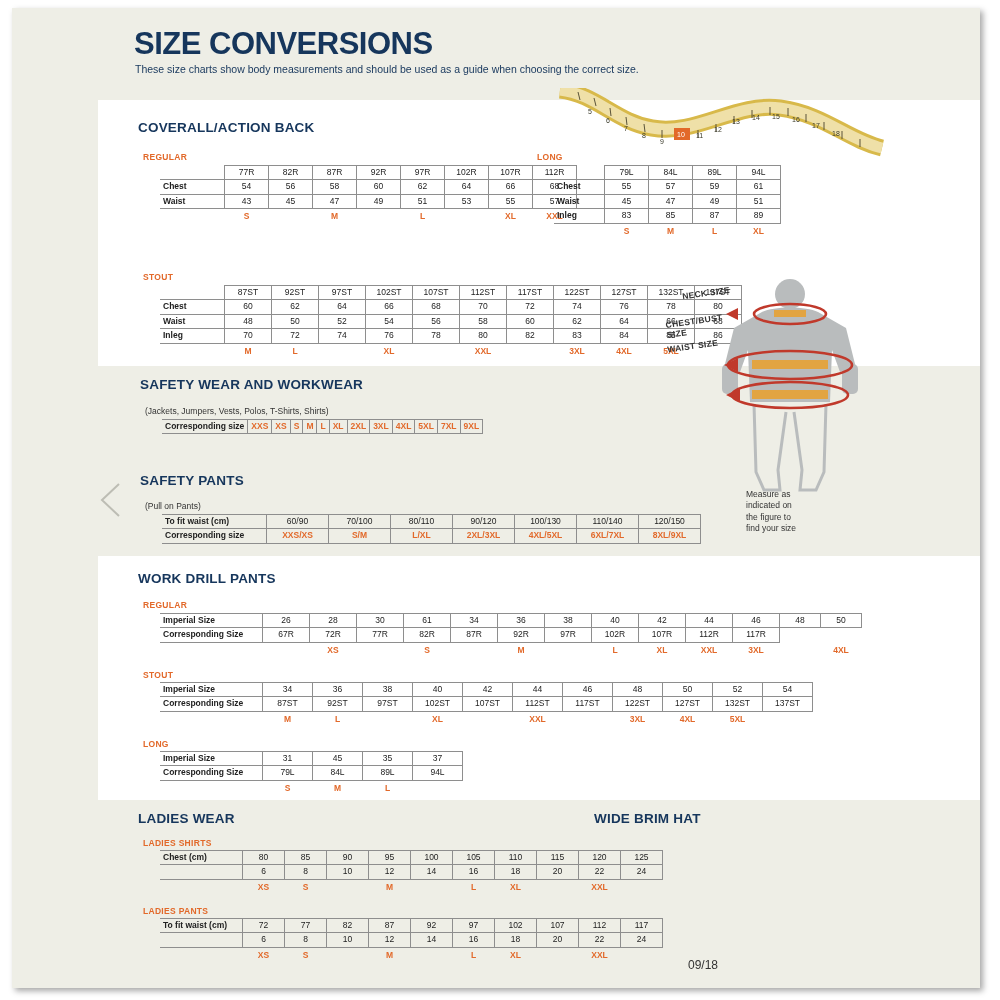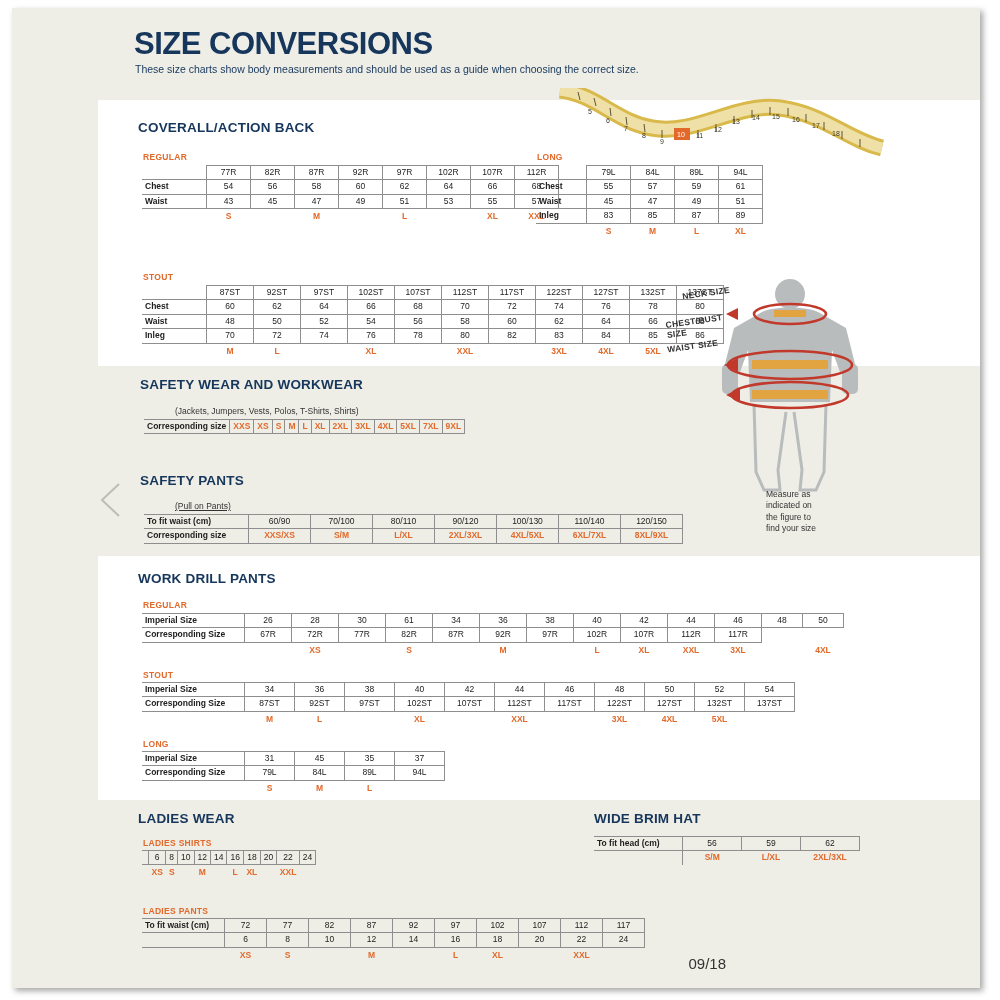--- a/index.html
+++ b/index.html
@@ -1,39 +1,39 @@
 <!DOCTYPE html>
 <html><head>
 <meta charset="utf-8">
 <style>
   html,body{margin:0;padding:0;background:#ffffff;}
   body{width:1000px;height:1000px;font-family:"Liberation Sans",sans-serif;overflow:hidden;}
-  .page{position:relative;width:868px;height:1000px;background:#ffffff;padding-left:8px;}
+  .page{position:relative;width:868px;height:1000px;background:#ffffff;}
   .sheet{position:absolute;left:12px;top:8px;width:968px;height:980px;background:#ffffff;box-shadow:3px 3px 6px rgba(0,0,0,.35);}
   .leftband{position:absolute;left:12px;top:8px;width:86px;height:980px;background:#eeeee6;}
   .band-head{position:absolute;left:98px;top:8px;width:882px;height:92px;background:#eeeee6;}
   .band-mid{position:absolute;left:98px;top:366px;width:882px;height:190px;background:#eeeee6;}
   .band-bot{position:absolute;left:98px;top:800px;width:882px;height:188px;background:#eeeee6;}
 
   h1.title{position:absolute;left:134px;top:26px;margin:0;font-size:31px;font-weight:bold;letter-spacing:-.5px;color:#16365c;font-family:"Liberation Sans",sans-serif;}
   .subtitle{position:absolute;left:135px;top:63px;font-size:10.5px;color:#16365c;}
 
   .sec-title{position:absolute;font-size:13.5px;font-weight:bold;color:#16365c;letter-spacing:.2px;}
   .grp-label{position:absolute;font-size:8.5px;font-weight:bold;color:#e2692a;letter-spacing:.3px;}
-  .note{position:absolute;font-size:8.5px;color:#333;margin-left:30px;}
-
-  table.t{position:absolute;border-collapse:collapse;font-size:8.5px;color:#222;}
+  .note{position:absolute;font-size:8.5px;color:#333;}
+
+  table.t{position:absolute;border-collapse:collapse;font-size:8.5px;color:#222;margin-left:18px;}
   table.t td{border:1px solid #8e8e8e;padding:1px 3px;text-align:center;white-space:nowrap;line-height:1.35;}
   table.t td.rh{text-align:left;font-weight:bold;border-left:none;border-right:1px solid #8e8e8e;}
   table.t tr.sizes td{border:none;color:#e2692a;font-weight:bold;font-size:8.5px;padding-top:2px;}
 
   .mannequin{position:absolute;}
-  .measure-note{position:absolute;font-size:8.5px;color:#333;line-height:1.35;margin-left:20px;}
+  .measure-note{position:absolute;font-size:8.5px;color:#333;line-height:1.35;}
   .callout{position:absolute;font-size:8.5px;font-weight:bold;color:#333;letter-spacing:.3px;}
-  .footer-date{position:absolute;right:150px;bottom:28px;font-size:15px;color:#333;}
+  .footer-date{position:absolute;right:150px;bottom:28px;font-size:12px;color:#333;}
   .arrowleft{position:absolute;left:99px;top:482px;width:22px;height:36px;}
 </style>
 </head>
 <body>
 
 <div class="page">
   <div class="sheet"></div>
   <div class="leftband"></div>
   <div class="band-head"></div>
   <div class="band-mid"></div>
@@ -270,21 +270,21 @@
       <td style="color:#e2692a;font-weight:bold">7XL</td>
       <td style="color:#e2692a;font-weight:bold">9XL</td>
     </tr>
   </tbody>
     </table>
 
   <svg class="arrowleft" viewBox="0 0 22 36">
       <polyline points="20,2 3,18 20,34" fill="none" stroke="#bdbdb4" stroke-width="2"></polyline>
     </svg>
   <div class="sec-title" style="left:140px;top:473px;">SAFETY PANTS</div>
-  <div class="note" style="left:145px;top:501px;text-decoration:underline;">(Pull on Pants)</div>
+  <div class="note" style="left:145px;top:501px;">(Pull on Pants)</div>
   <table class="t" style="left:144px;top:514px;">
     <tbody>
         <tr>
       <td class="rh" style="width:98px">To fit waist (cm)</td>
       <td style="width:55px">60/90</td>
       <td style="width:55px">70/100</td>
       <td style="width:55px">80/110</td>
       <td style="width:55px">90/120</td>
       <td style="width:55px">100/130</td>
       <td style="width:55px">110/140</td>
@@ -461,20 +461,33 @@
       <td></td>
     </tr>
   </tbody>
     </table>
 
   <div class="sec-title" style="left:138px;top:811px;">LADIES WEAR</div>
 
   <div class="grp-label" style="left:143px;top:838px;">LADIES SHIRTS</div>
   <table class="t" style="left:142px;top:850px;">
     <tbody>
+        <tr>
+      <td class="rh" style="width:76px">Chest (cm)</td>
+      <td style="width:35px">80</td>
+      <td style="width:35px">85</td>
+      <td style="width:35px">90</td>
+      <td style="width:35px">95</td>
+      <td style="width:35px">100</td>
+      <td style="width:35px">105</td>
+      <td style="width:35px">110</td>
+      <td style="width:35px">115</td>
+      <td style="width:35px">120</td>
+      <td style="width:35px">125</td>
+    </tr>
     <tr>
       <td class="rh"></td>
       <td>6</td>
       <td>8</td>
       <td>10</td>
       <td>12</td>
       <td>14</td>
       <td>16</td>
       <td>18</td>
       <td>20</td>
@@ -536,31 +549,15 @@
       <td>L</td>
       <td>XL</td>
       <td></td>
       <td>XXL</td>
       <td></td>
     </tr>
   </tbody>
     </table>
 
   <div class="sec-title" style="left:594px;top:811px;">WIDE BRIM HAT</div>
-  <table class="t" style="left:594px;top:836px;">
-    <tbody>
-        <tr>
-      <td class="rh" style="width:82px">To fit head (cm)</td>
-      <td style="width:52px">56</td>
-      <td style="width:52px">59</td>
-      <td style="width:52px">62</td>
-    </tr>
-    <tr>
-      <td class="rh" style="border-bottom:none"></td>
-      <td style="color:#e2692a;font-weight:bold;border:none">S/M</td>
-      <td style="color:#e2692a;font-weight:bold;border:none">L/XL</td>
-      <td style="color:#e2692a;font-weight:bold;border:none">2XL/3XL</td>
-    </tr>
-  </tbody>
-    </table>
 
   <div class="footer-date">09/18</div>
 </div>
 
 </body></html>

